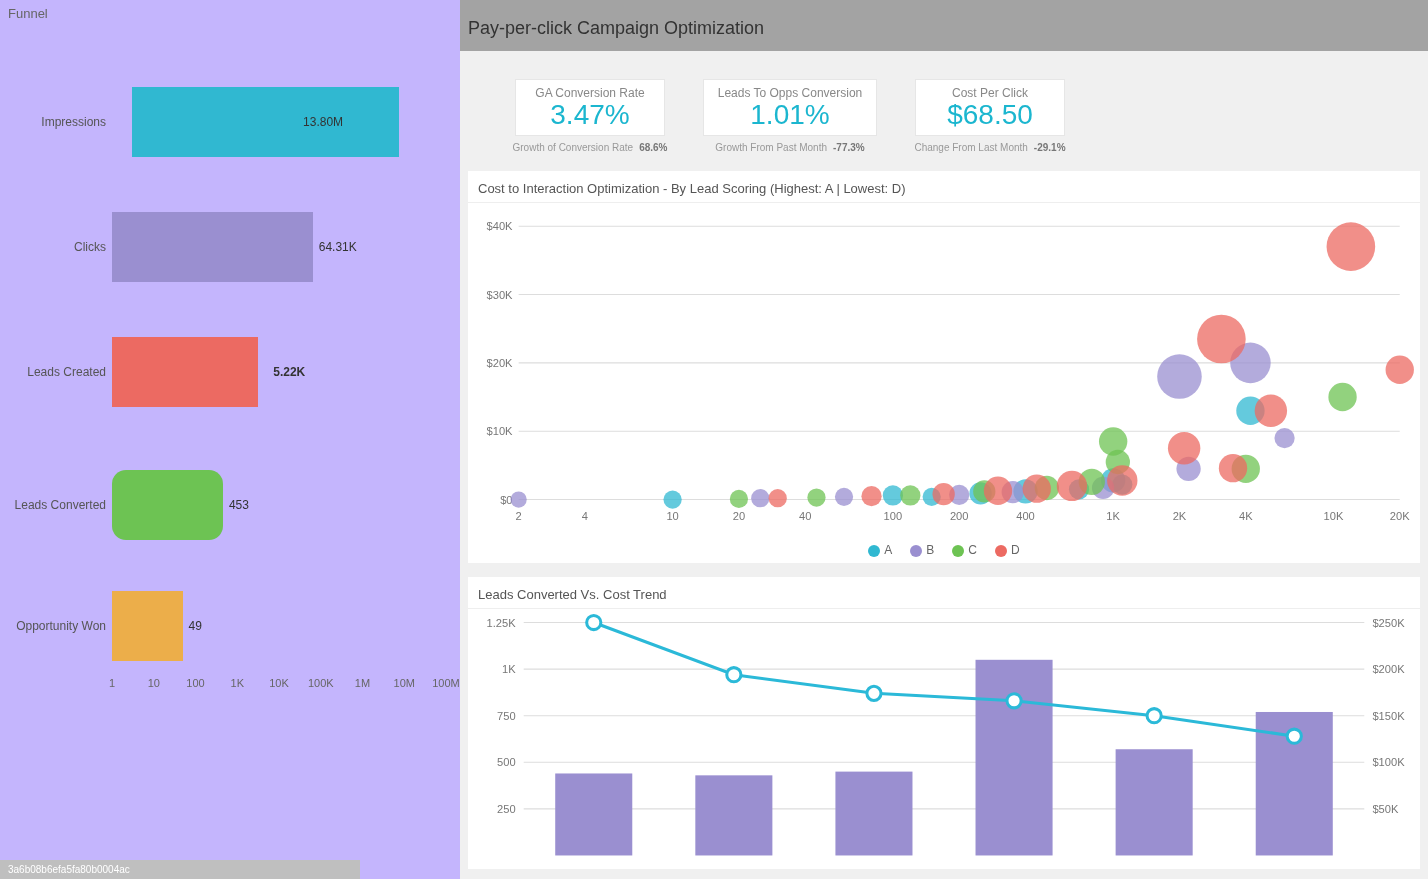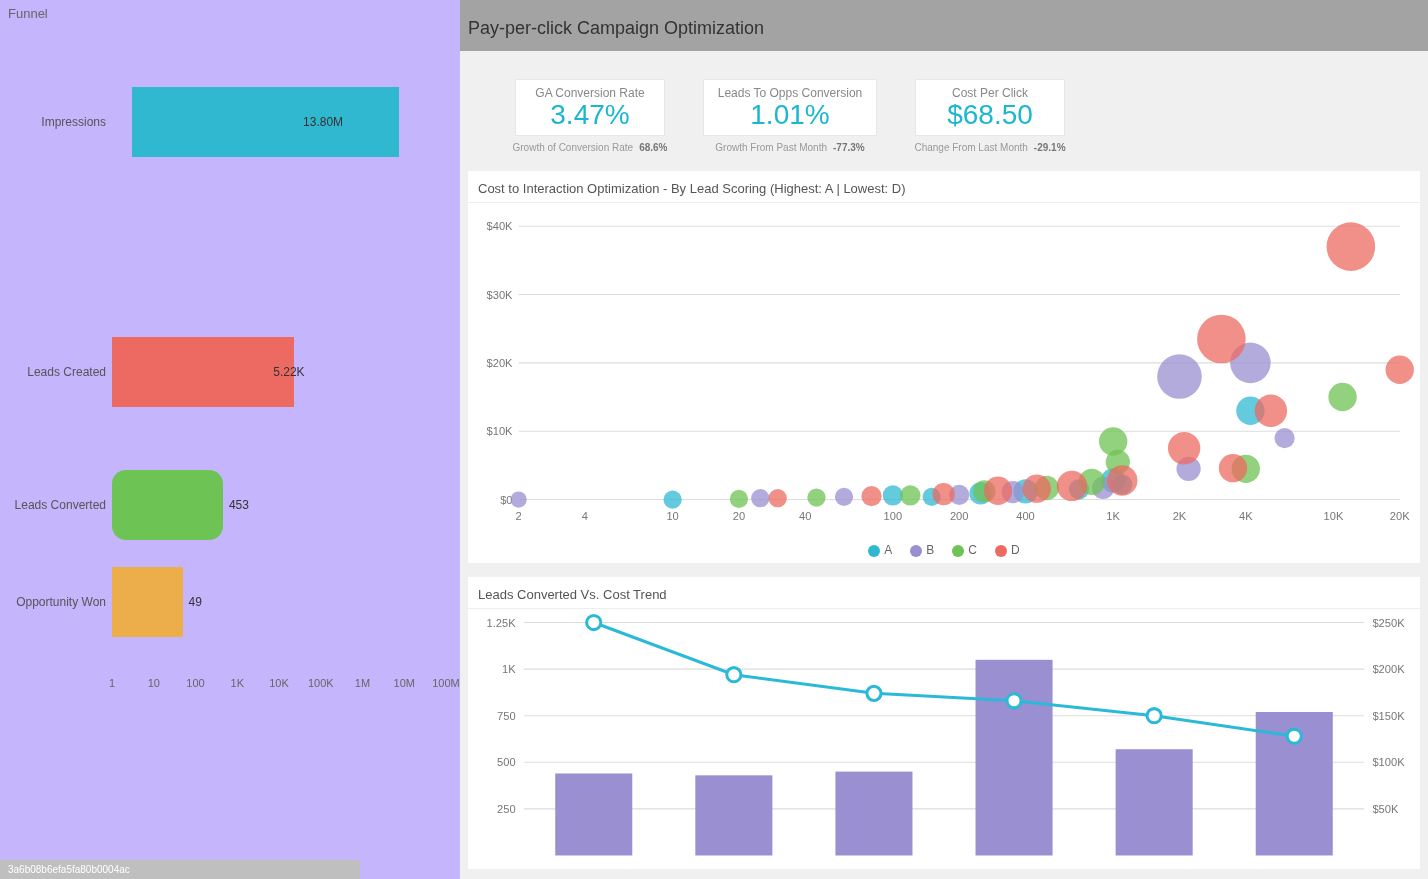--- a/index.html
+++ b/index.html
@@ -51,33 +51,39 @@
 
   <div class="left-panel">
     <div class="panel-title">Funnel</div>
     <div class="funnel-area" id="funnel-area">
         <div class="funnel-row" style="left: 0px; top: 60px; width: 100%;">
           <div class="funnel-label">Impressions</div>
           <div class="funnel-bar" style="width: 267px; background: rgb(48, 184, 209); margin-left: 20px;">
             <div class="funnel-val" style="right: 55.91px; left: auto; position: absolute;">13.80M</div>
           </div>
         </div>
+        <div class="funnel-row" style="left: 0px; top: 185px; width: 100%;">
+          <div class="funnel-label">Clicks</div>
+          <div class="funnel-bar" style="width: 200.746px; background: rgb(154, 143, 208);">
+            <div class="funnel-val" style="left: 206.746px; position: absolute;">64.31K</div>
+          </div>
+        </div>
         <div class="funnel-row" style="left: 0px; top: 310px; width: 100%;">
           <div class="funnel-label">Leads Created</div>
-          <div class="funnel-bar" style="width: 182px; background: rgb(236, 106, 98);">
+          <div class="funnel-bar" style="width: 146px; background: rgb(236, 106, 98); font-weight: bold;">
             <div class="funnel-val" style="left: 161.213px; position: absolute;">5.22K</div>
           </div>
         </div>
         <div class="funnel-row" style="left: 0px; top: 443px; width: 100%;">
           <div class="funnel-label">Leads Converted</div>
           <div class="funnel-bar" style="width: 110.892px; background: rgb(109, 195, 83); border-radius: 14px;">
             <div class="funnel-val" style="left: 116.892px; position: absolute;">453</div>
           </div>
         </div>
-        <div class="funnel-row" style="left: 0px; top: 540px; width: 100%;">
+        <div class="funnel-row" style="left: 0px; top: 564px; width: 100%;">
           <div class="funnel-label">Opportunity Won</div>
           <div class="funnel-bar" style="width: 70.5657px; background: rgb(236, 174, 74);">
             <div class="funnel-val" style="left: 76.5657px; position: absolute;">49</div>
           </div>
         </div>
         <div class="funnel-xaxis">
           <span class="funnel-tick" style="left: 0px;">1</span>
           <span class="funnel-tick" style="left: 41.75px;">10</span>
           <span class="funnel-tick" style="left: 83.5px;">100</span>
           <span class="funnel-tick" style="left: 125.25px;">1K</span>

